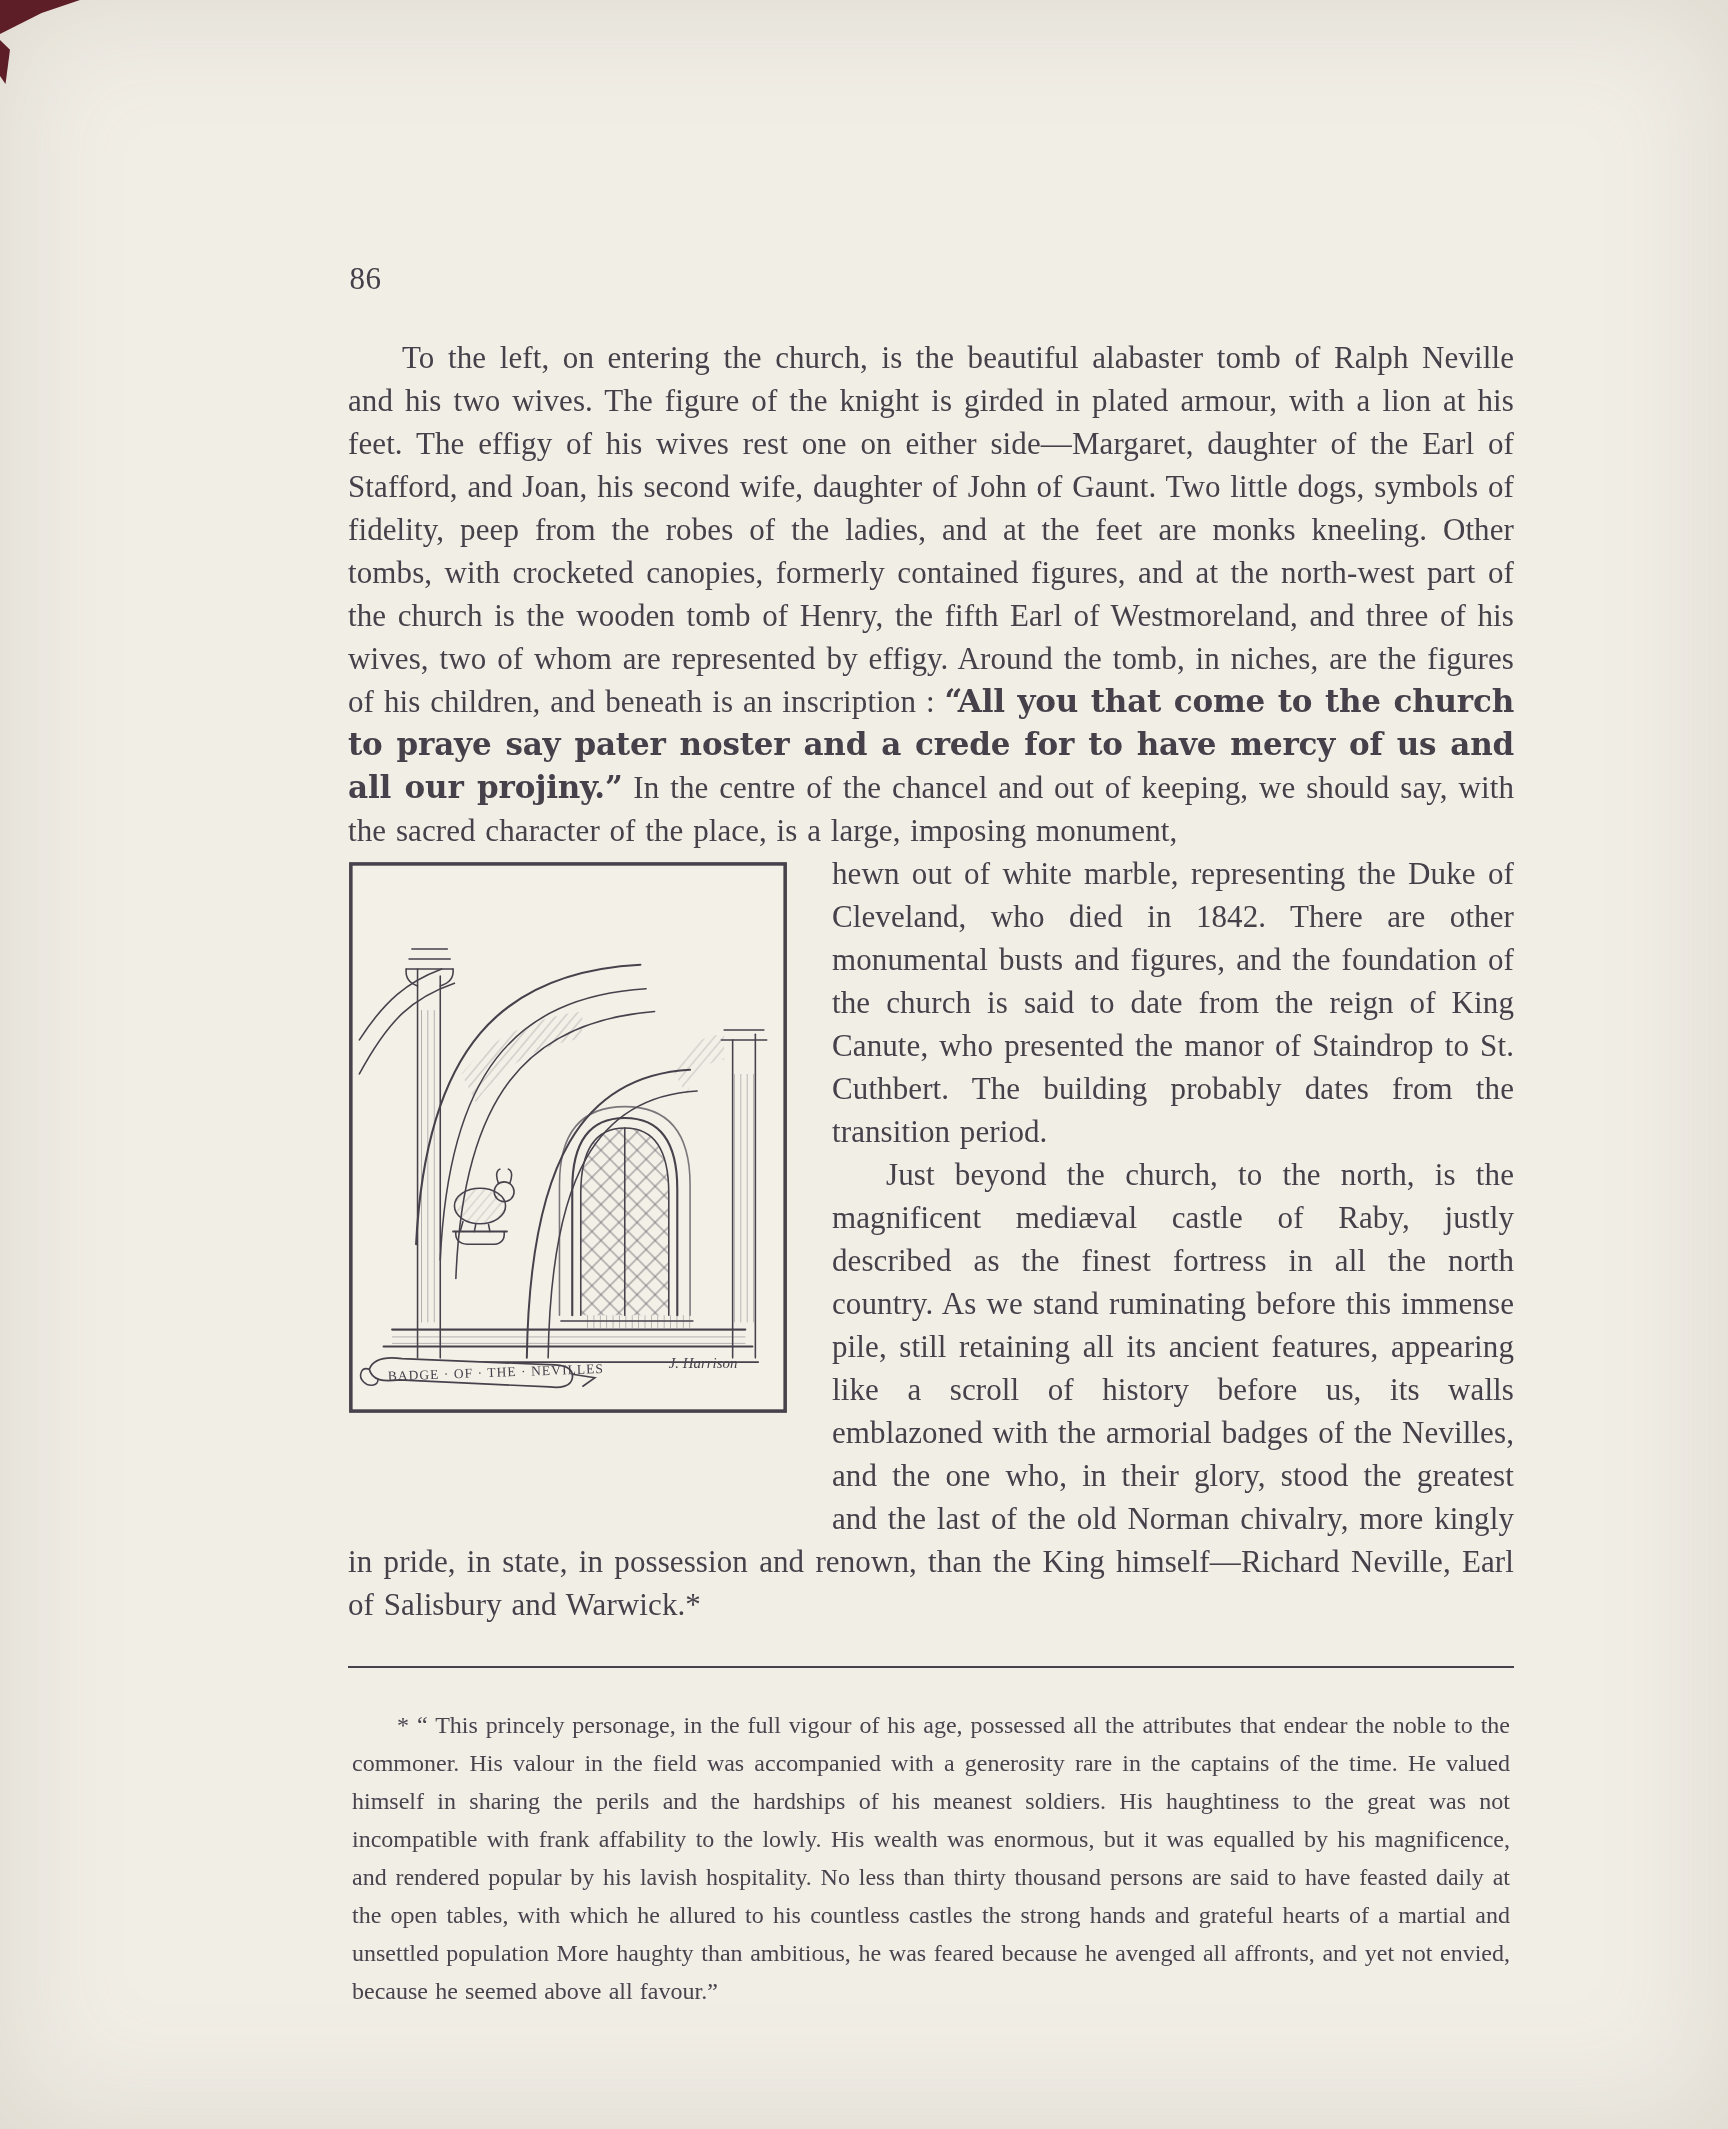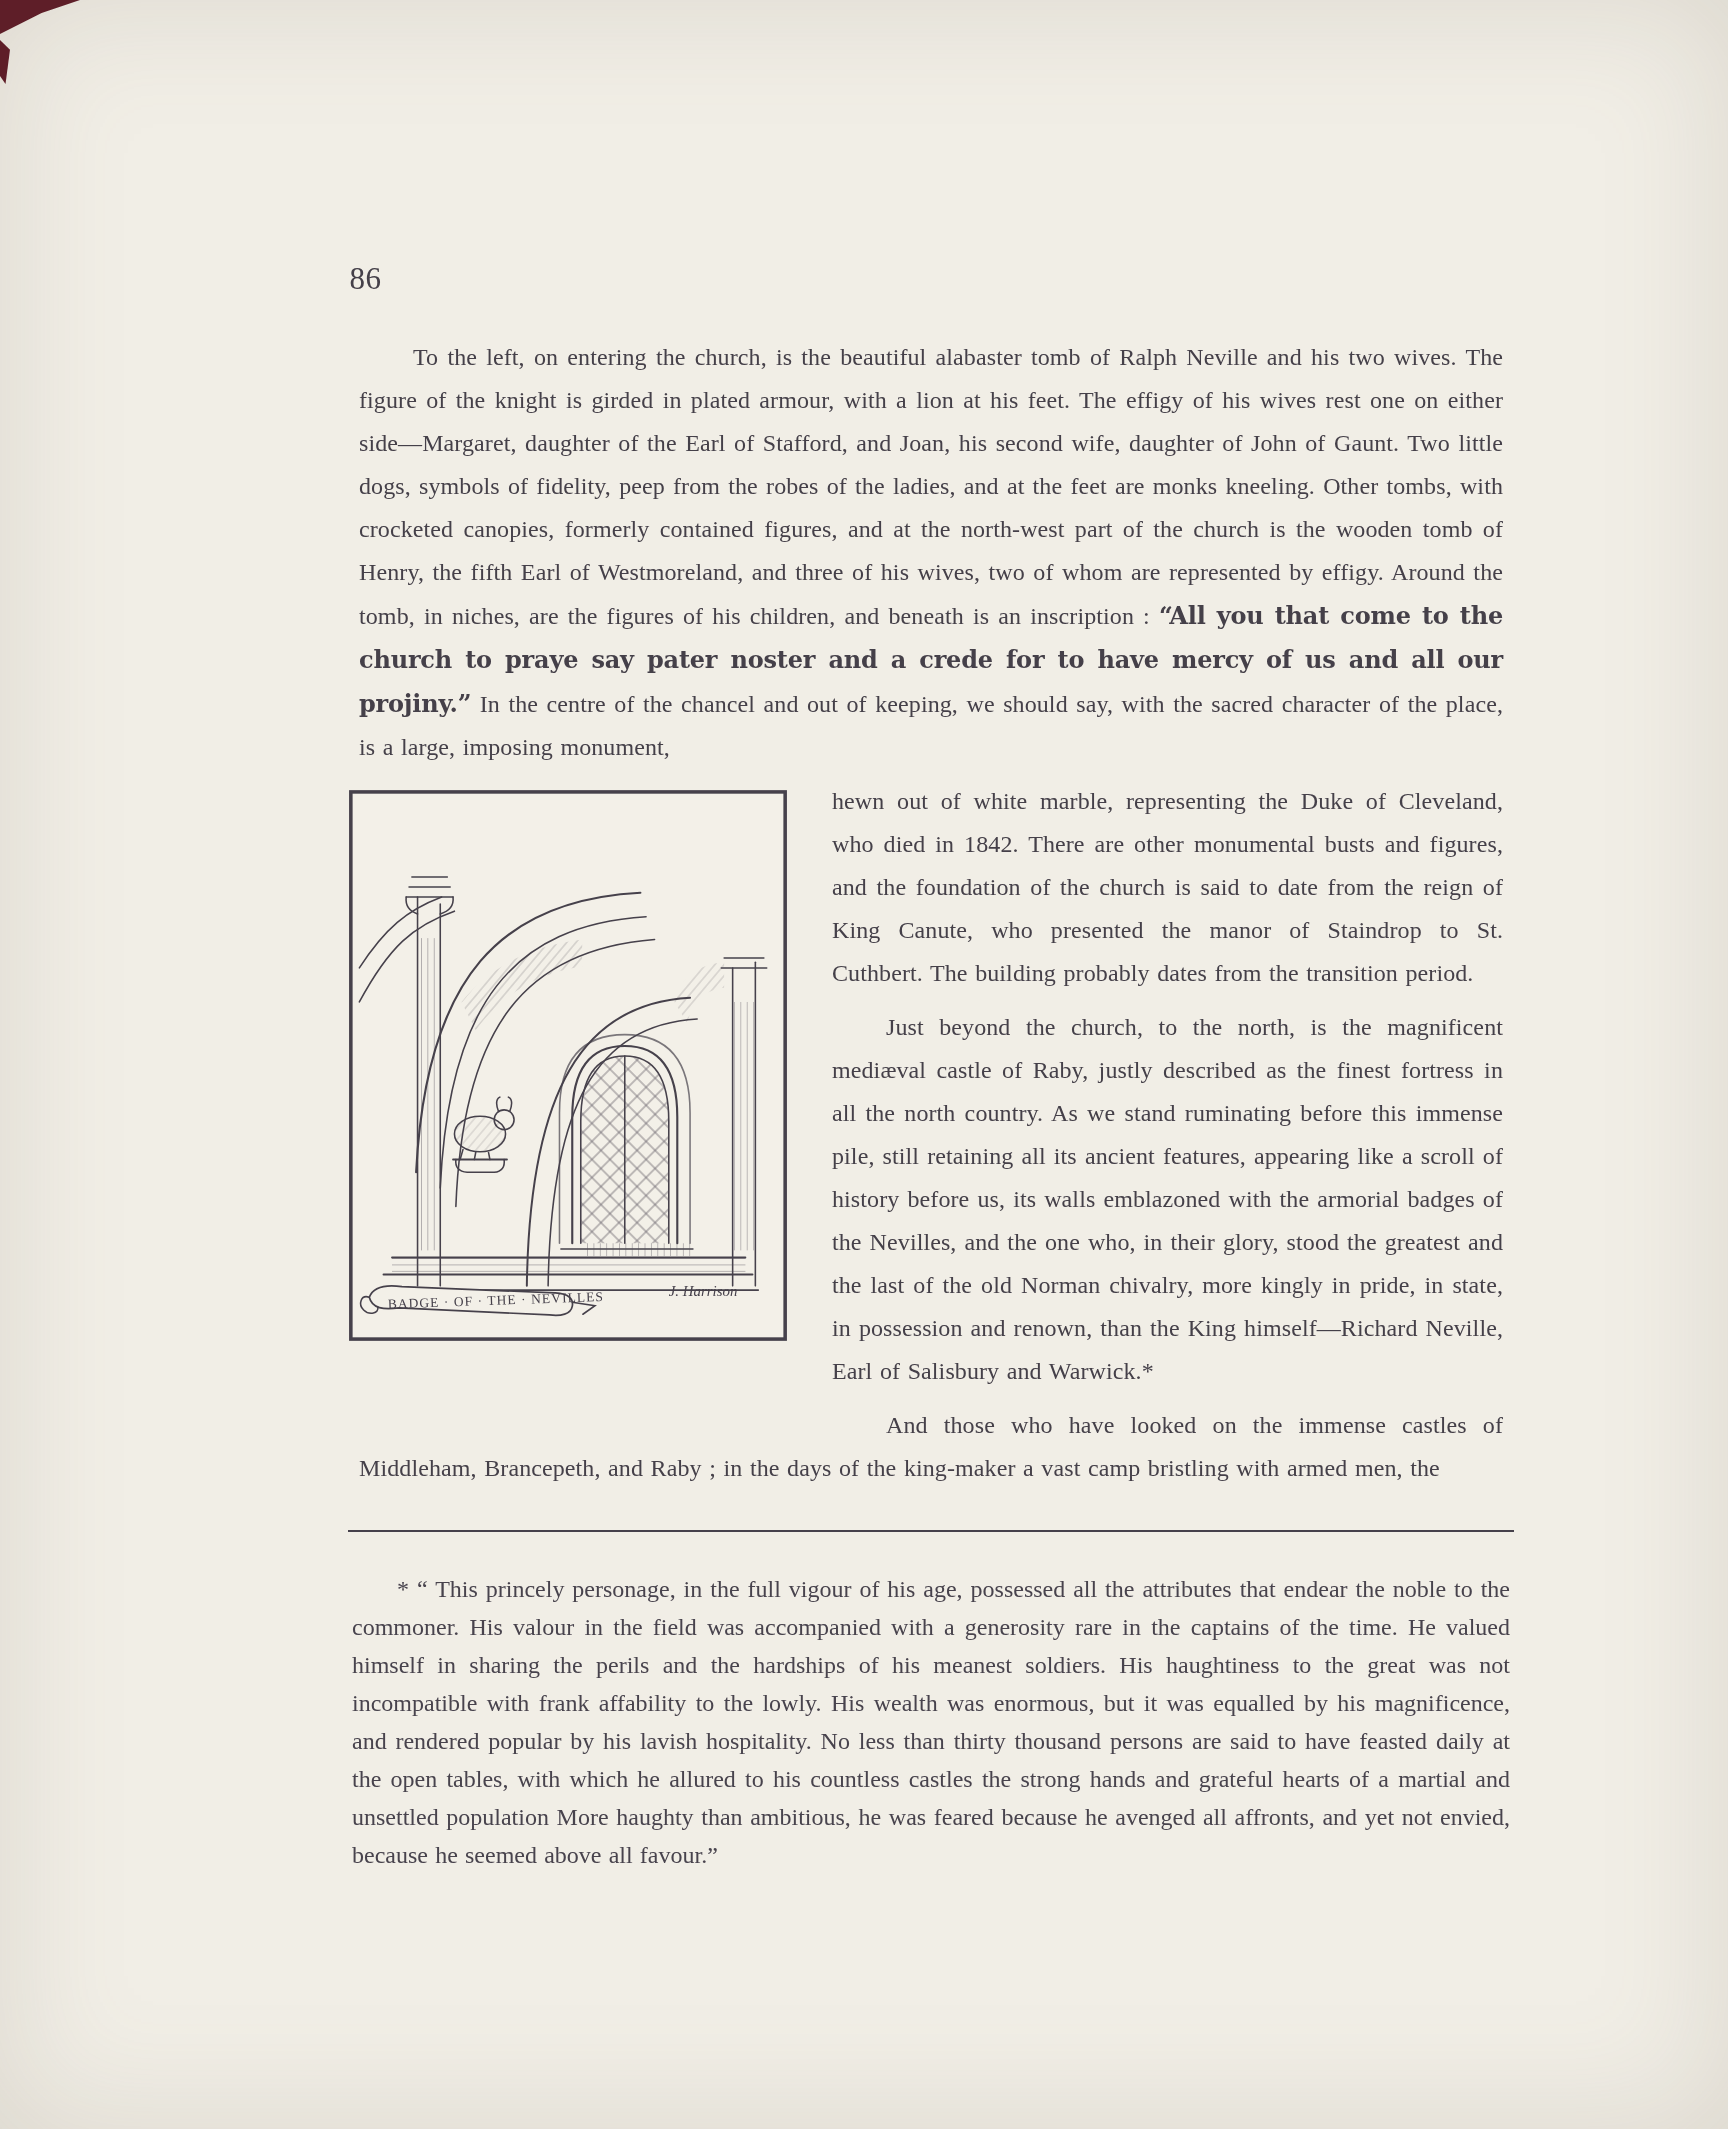--- a/index.html
+++ b/index.html
@@ -43,22 +43,22 @@
   }
   .running-title {
     text-align: center;
     font-style: italic;
     font-size: 33px;
     letter-spacing: 1.1px;
     white-space: nowrap;
   }
 
   p.body-text {
-    margin: 11px;
-    font-size: 24px;
+    margin: 0;
+    font-size: 31px;
     line-height: 43px;
     text-align: justify;
     word-spacing: 0.06em;
     letter-spacing: 0.1px;
   }
   p.indent-first { text-indent: 54px; }
 
   .blackletter {
     font-weight: bold;
     font-family: "DejaVu Serif", serif;
@@ -177,21 +177,20 @@
             <path d="M316 723 L348 728 L331 740"></path>
           </g>
 
           <text x="56" y="728" font-size="19" letter-spacing="1.5" fill="#46414b" font-family="Liberation Serif, DejaVu Serif, serif" transform="rotate(-2 170 722)">BADGE · OF · THE · NEVILLES</text>
           <text x="452" y="714" font-size="21" font-style="italic" fill="#46414b" font-family="Liberation Serif, DejaVu Serif, serif">J. Harrison</text>
         </svg>
       </figure>
 
       <p class="body-text">hewn out of white marble, representing the Duke of Cleveland, who died in 1842.  There are other monumental busts and figures, and the foundation of the church is said to date from the reign of King Canute, who presented the manor of Staindrop to St. Cuthbert.  The building probably dates from the transition period.</p>
       <p class="body-text indent-first">Just beyond the church, to the north, is the magnificent mediæval castle of Raby, justly described as the finest fortress in all the north country.  As we stand ruminating before this immense pile, still retaining all its ancient features, appearing like a scroll of history before us, its walls emblazoned with the armorial badges of the Nevilles, and the one who, in their glory, stood the greatest and the last of the old Norman chivalry, more kingly in pride, in state, in possession and renown, than the King himself—Richard Neville, Earl of Salisbury and Warwick.*</p>
-      <p class="body-text indent-first">And those who have looked on the immense castles of Middleham, Brancepeth, and Raby ; in the days of the king-maker a vast camp bristling with armed men, the</p>
 
     </div>
 
     <hr class="footnote-rule">
 
     <p class="footnote">* “ This princely personage, in the full vigour of his age, possessed all the attributes that endear the noble to the commoner.  His valour in the field was accompanied with a generosity rare in the captains of the time.  He valued himself in sharing the perils and the hardships of his meanest soldiers.  His haughtiness to the great was not incompatible with frank affability to the lowly.  His wealth was enormous, but it was equalled by his magnificence, and rendered popular by his lavish hospitality.  No less than thirty thousand persons are said to have feasted daily at the open tables, with which he allured to his countless castles the strong hands and grateful hearts of a martial and unsettled population  More haughty than ambitious, he was feared because he avenged all affronts, and yet not envied, because he seemed above all favour.”</p>
 
   </div>
 </div>
 

